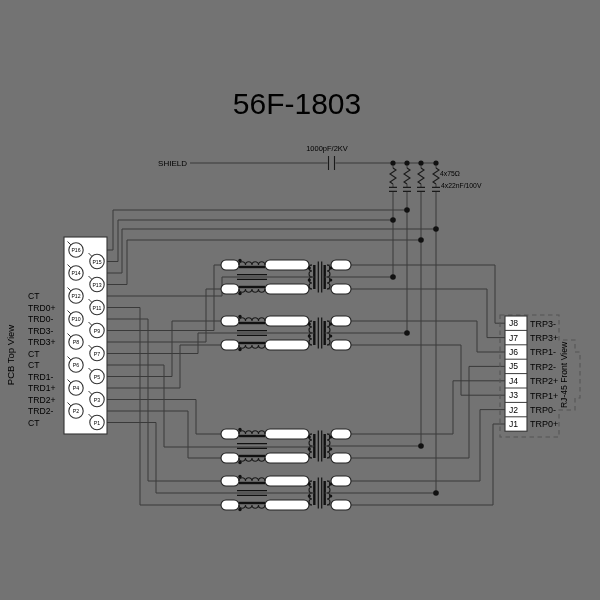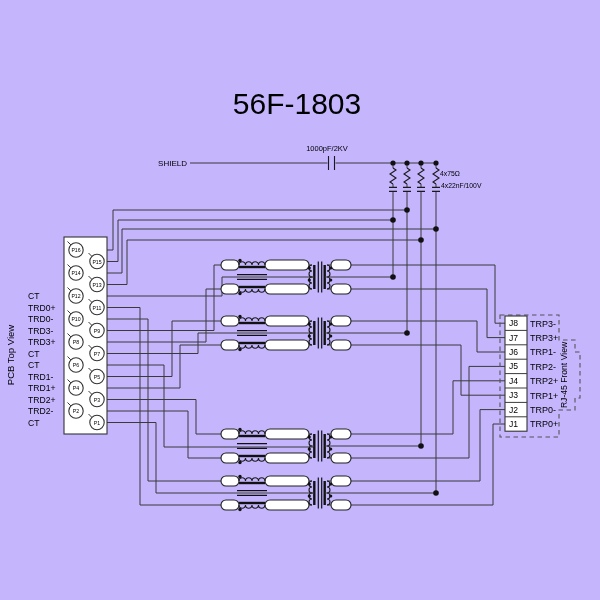--- a/index.html
+++ b/index.html
@@ -1,16 +1,16 @@
 <!DOCTYPE html>
 <html><head>
 <meta charset="utf-8">
 <style>
   html,body{margin:0;padding:0;background:#fff;}
-  .page{position:relative;width:600px;height:600px;background:#c4b5fd;overflow:hidden;
+  .page{position:relative;width:600px;height:600px;background:#737373;overflow:hidden;
         font-family:"Liberation Sans", sans-serif;}
   svg text{fill:#000;font-family:"Liberation Sans", sans-serif;}
   .wire{fill:none;stroke:#3a3a3a;stroke-width:1;}
   .comp{fill:none;stroke:#1a1a1a;stroke-width:1.1;}
   .pill{fill:#fff;stroke:#222;stroke-width:1.1;}
   .bar{stroke:#111;stroke-width:2.4;fill:none;}
   .core{stroke:#111;stroke-width:1.2;fill:none;}
   .dash{fill:none;stroke:#555;stroke-width:1.1;stroke-dasharray:4.5 3.5;}
   .box{fill:#fff;stroke:#333;stroke-width:1.1;}
 </style>

